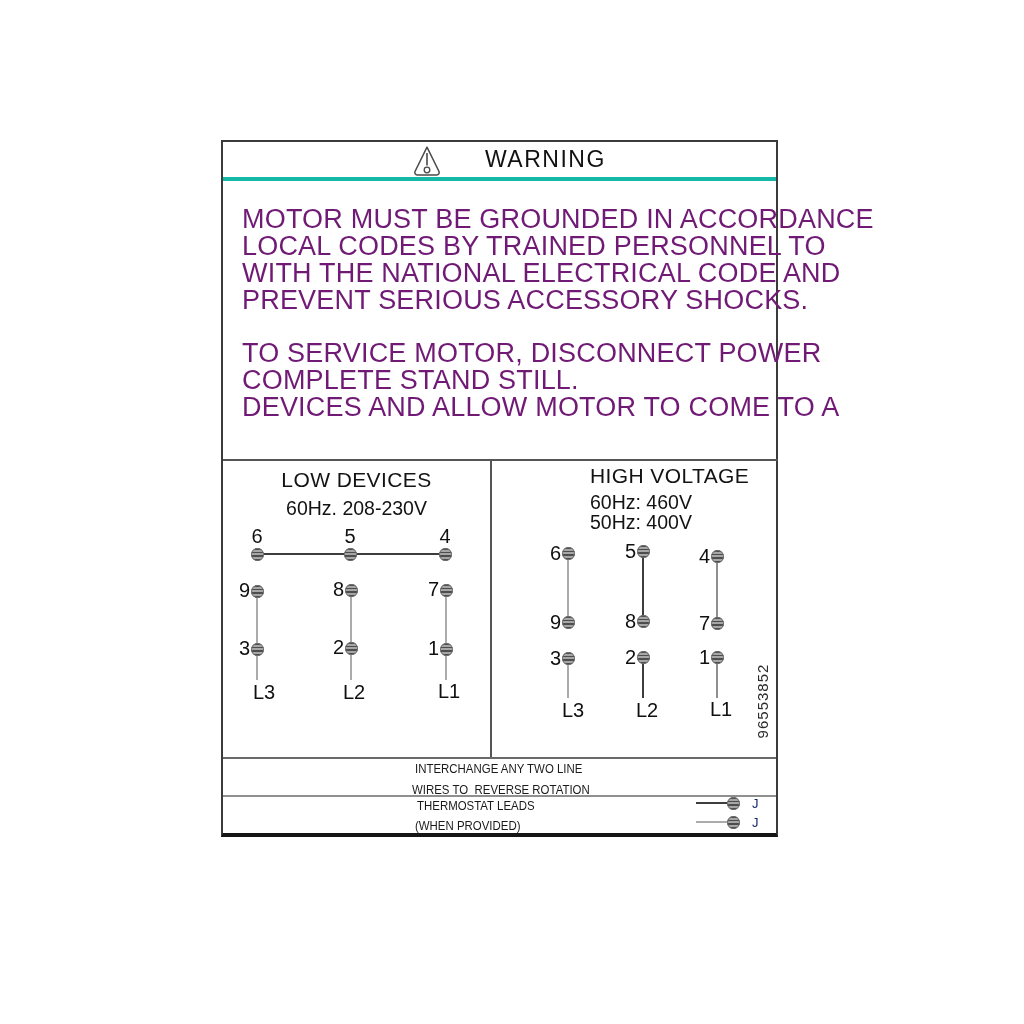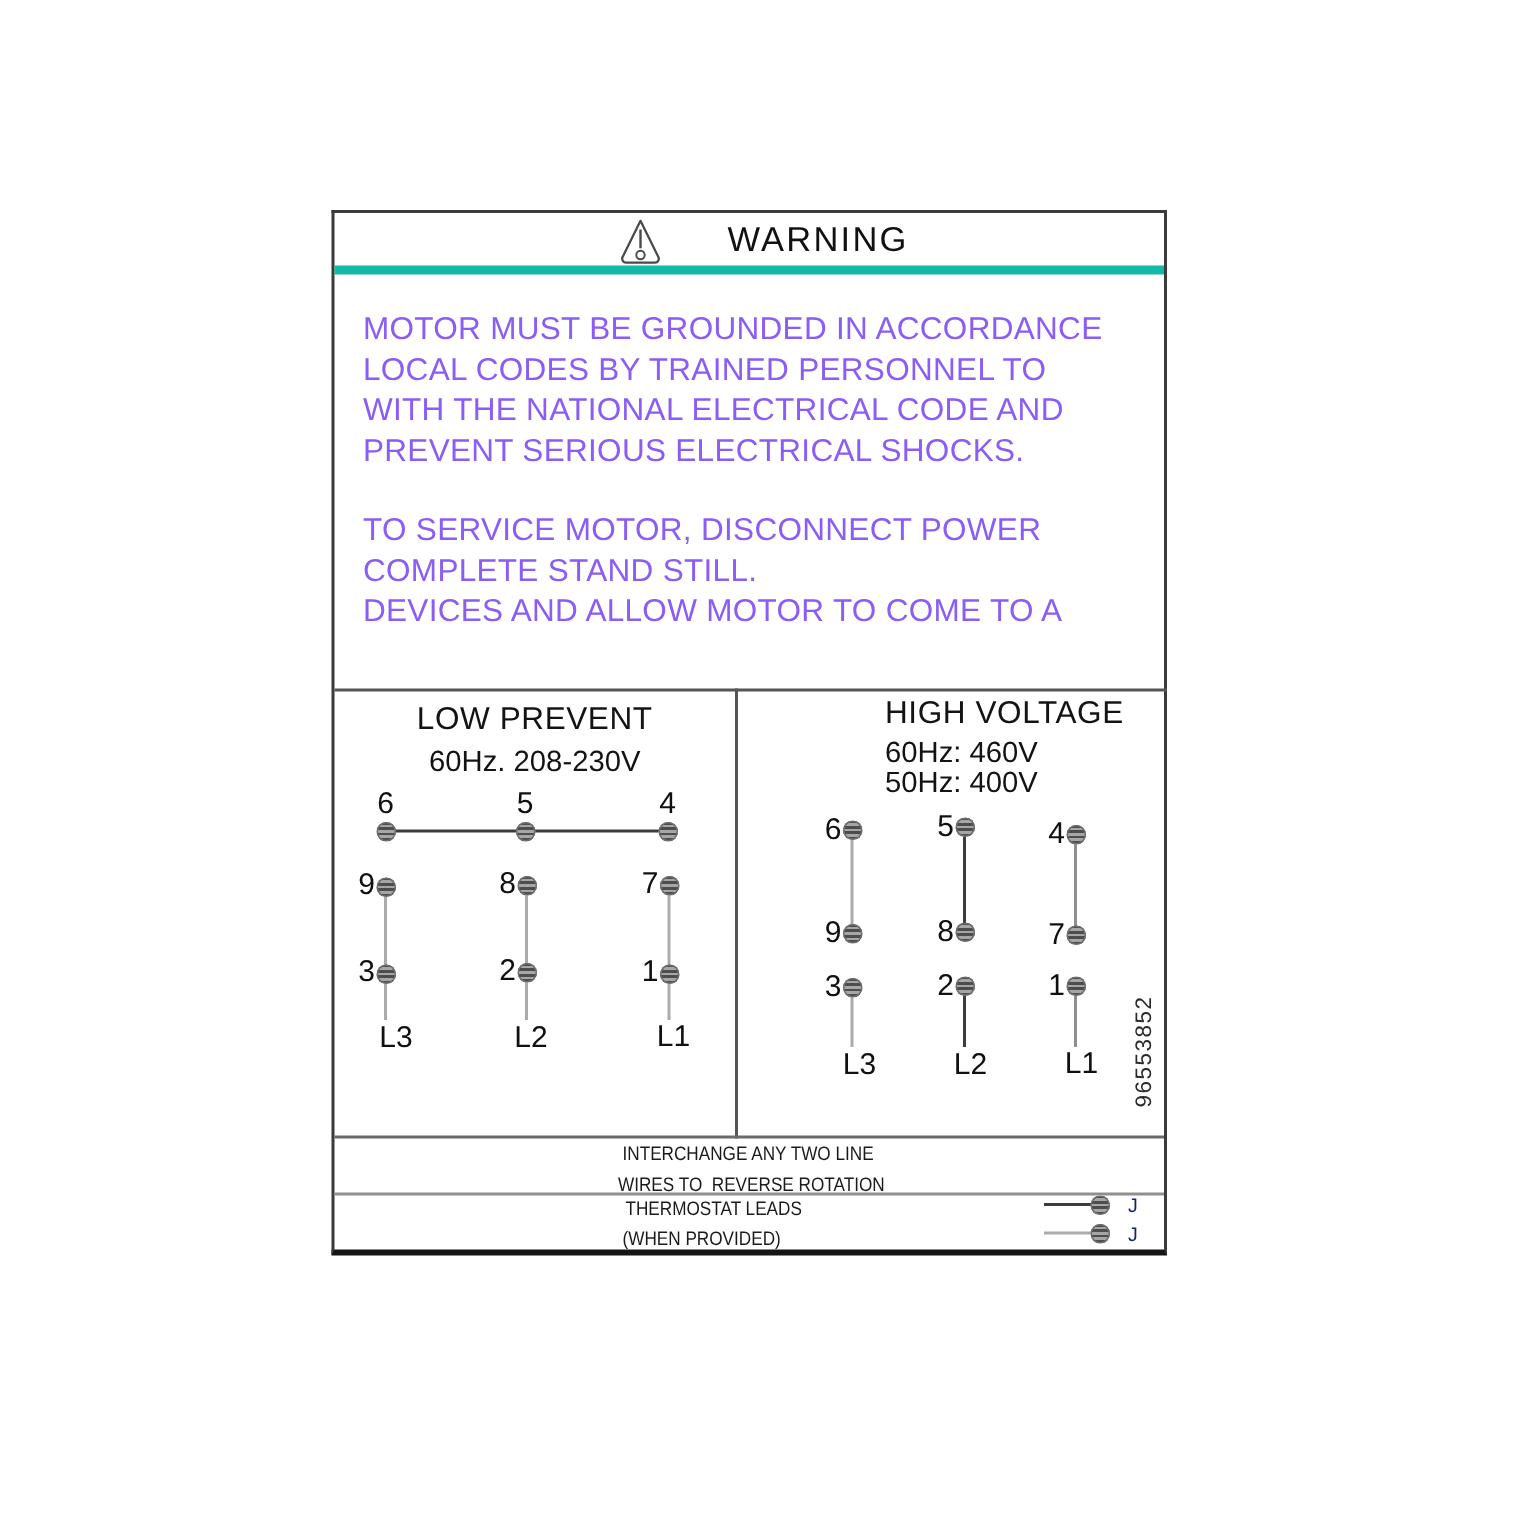--- a/index.html
+++ b/index.html
@@ -2,26 +2,26 @@
 <html style="--text: #1c1c1c; --border: #3b3b3b; --screw-fill: #a6a6a6; --screw-stripe: #4d4d4d; --line-light: #ababab; --line-dark: #3d3d3d;"><head>
 <meta charset="utf-8">
 <style>
   html,body{margin:0;padding:0;background:#fff;}
   .page{position:relative;width:1024px;height:1024px;background:#ffffff;overflow:hidden;
         font-family:"Liberation Sans",sans-serif;color:var(--text,#1c1c1c);}
   .label-box{position:absolute;left:221px;top:140px;width:557px;height:697px;box-sizing:border-box;
         background:#fff;border:2px solid var(--border,#3b3b3b);border-bottom:4px solid #151515;}
 
   
-  .hdr{position:absolute;left:0;top:0;width:553px;height:35px;border-bottom:6px solid #14b8a6;}
+  .hdr{position:absolute;left:0;top:0;width:553px;height:35px;border-bottom:4px solid #14b8a6;}
   .hdr-title{position:absolute;left:262px;top:4px;font-size:23px;letter-spacing:1.5px;color:#111;white-space:nowrap;}
   .tri{position:absolute;left:190px;top:3px;}
 
   
-  .para{position:absolute;left:19px;font-size:21px;line-height:27px;letter-spacing:.2px;color:#8b5cf6;}
+  .para{position:absolute;left:19px;font-size:27px;line-height:27px;letter-spacing:.2px;color:#701a75;}
   .para div{white-space:nowrap;}
   .p1{top:64px;} .p2{top:198px;}
 
   
   .lv-col{position:absolute;left:0;top:317px;width:267px;height:298px;border-top:2px solid #555;}
   .hv-col{position:absolute;left:267px;top:317px;width:286px;height:298px;border-top:2px solid #555;border-left:2px solid #555;}
   .v-title{position:absolute;font-size:21px;letter-spacing:.4px;color:#131313;white-space:nowrap;}
   .v-sub{position:absolute;font-size:19.5px;color:#131313;white-space:nowrap;}
   .center{width:267px;text-align:center;left:0;}
 
@@ -59,30 +59,30 @@
         <line x1="14" y1="8" x2="14" y2="20.5" stroke="#4a4a4a" stroke-width="1.6"></line>
         <circle cx="14" cy="25" r="2.8" fill="none" stroke="#4a4a4a" stroke-width="1.3"></circle>
       </svg>
       <div class="hdr-title">WARNING</div>
     </div>
 
     <div class="para p1">
       <div>MOTOR MUST BE GROUNDED IN ACCORDANCE</div>
       <div>LOCAL CODES BY TRAINED PERSONNEL TO</div>
       <div>WITH THE NATIONAL ELECTRICAL CODE AND</div>
-      <div>PREVENT SERIOUS ELECTRICAL SHOCKS.</div>
+      <div>PREVENT SERIOUS ACCESSORY SHOCKS.</div>
     </div>
     <div class="para p2">
       <div>TO SERVICE MOTOR, DISCONNECT POWER</div>
       <div>COMPLETE STAND STILL.</div>
       <div>DEVICES AND ALLOW MOTOR TO COME TO A</div>
     </div>
 
     <div class="lv-col">
-      <div class="v-title center" style="top:7px;">LOW PREVENT</div>
+      <div class="v-title center" style="top:7px;">LOW DEVICES</div>
       <div class="v-sub center" style="top:36px;">60Hz. 208-230V</div>
 
       <div class="wl w-dark" style="left:34px;top:92px;width:190px;height:2px;"></div>
 
       <span class="tnum abv" style="left:22px;top:64px;">6</span>
       <span class="tnum abv" style="left:115px;top:64px;">5</span>
       <span class="tnum abv" style="left:210px;top:64px;">4</span>
       <span class="screw" style="left:28px;top:87px;"></span>
       <span class="screw" style="left:121px;top:87px;"></span>
       <span class="screw" style="left:216px;top:87px;"></span>

